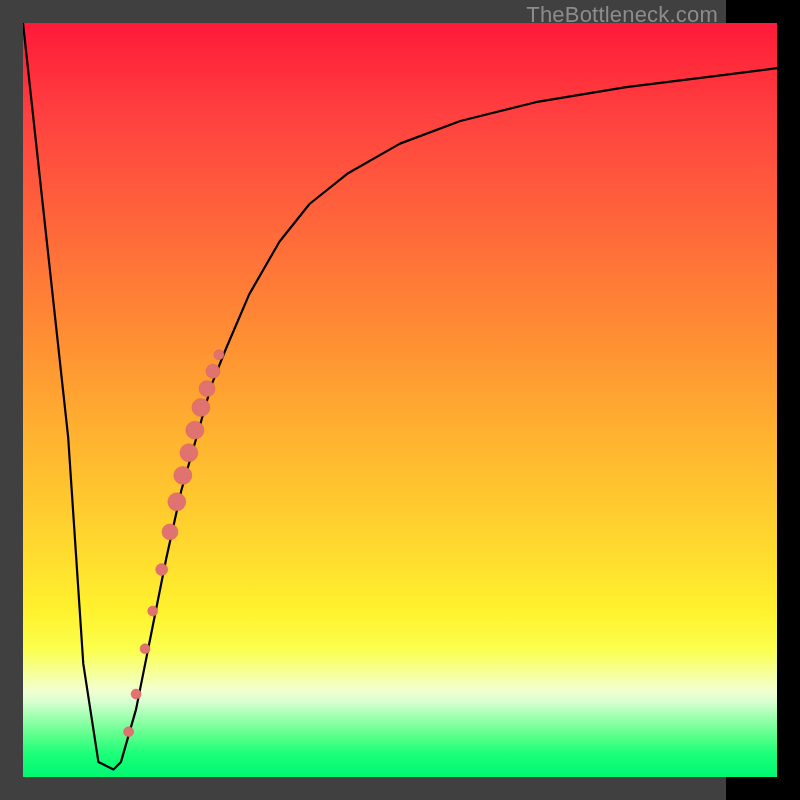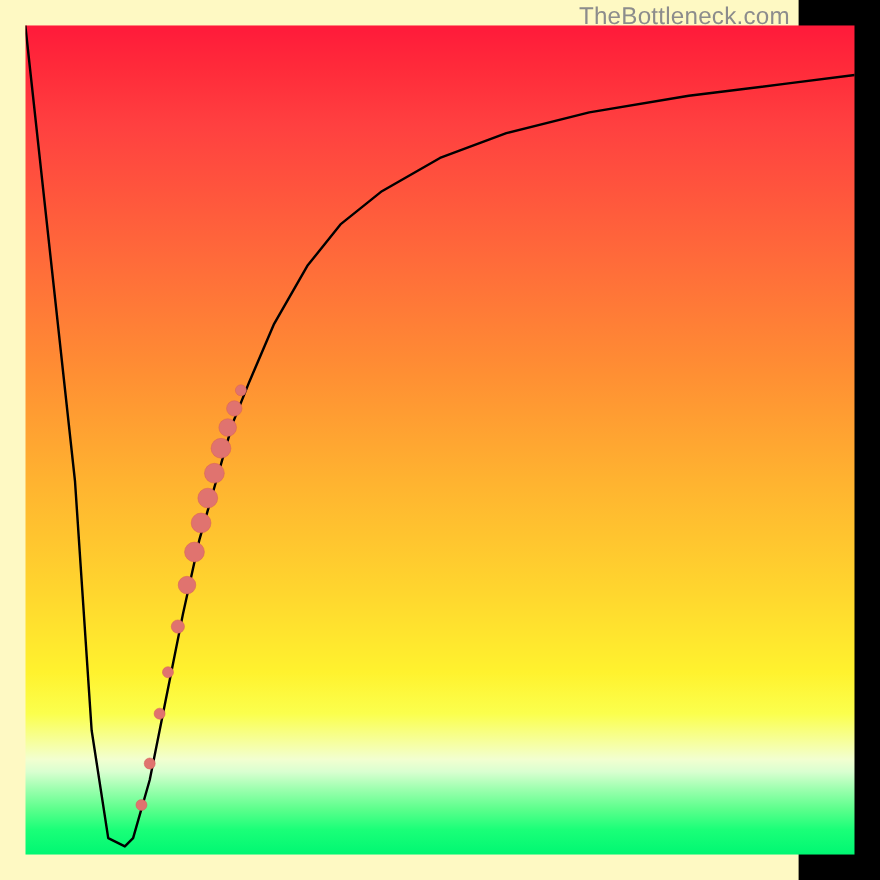--- a/index.html
+++ b/index.html
@@ -9,21 +9,21 @@
     height: 800px;
     overflow: hidden;
     background: #000;
   }
   .frame {
     position: absolute;
     left: 0;
     top: 0;
     width: 726px;
     height: 800px;
-    background: #fef9c3;
+    background: #404040;
   }
   .plot {
     position: absolute;
     left: 23px;
     top: 23px;
     width: 754px;
     height: 754px;
     overflow: hidden;
   }
   .gradient {

